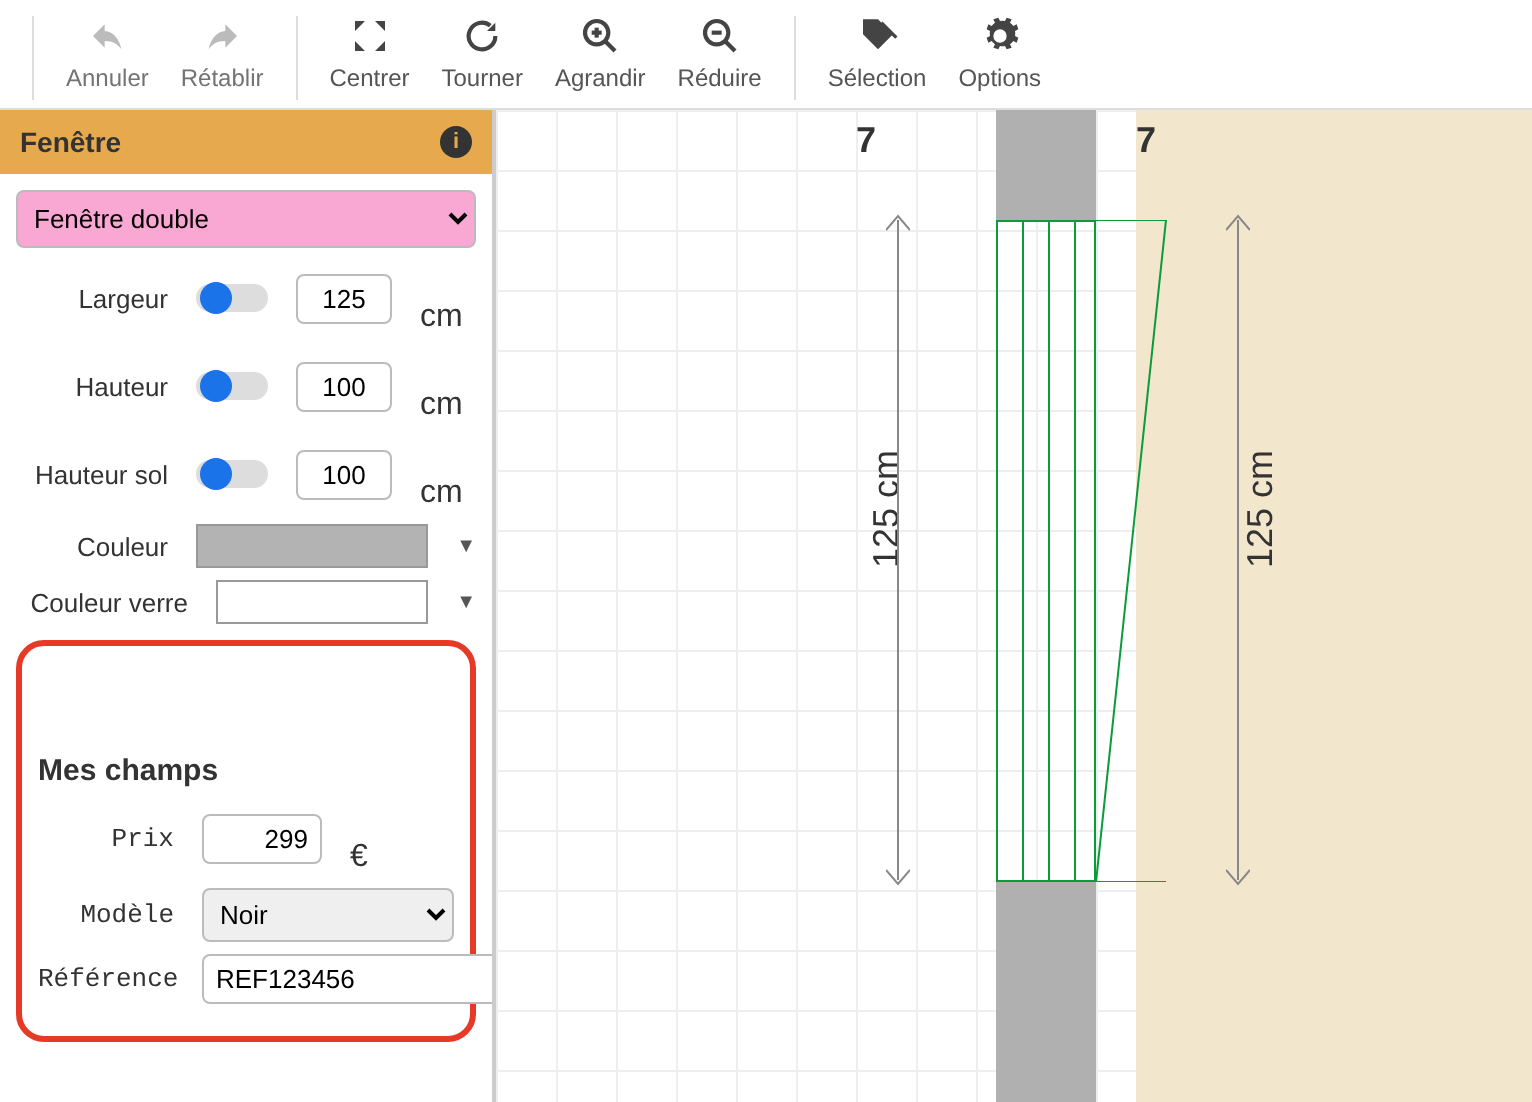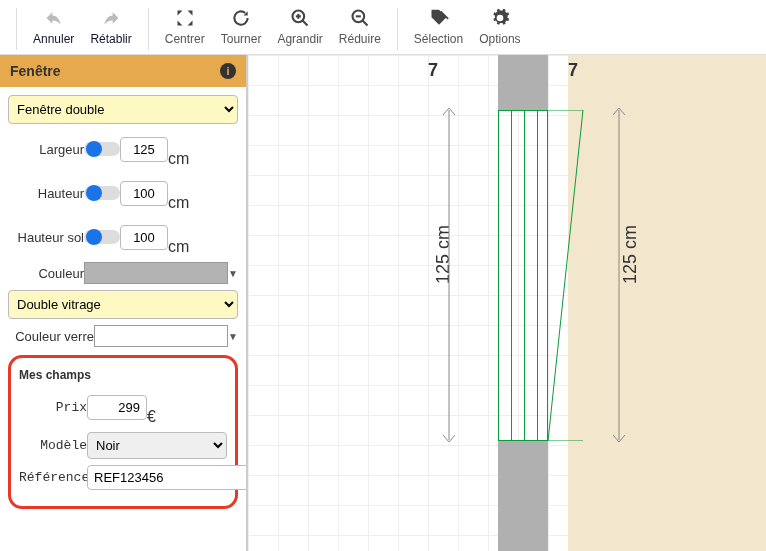--- a/index.html
+++ b/index.html
@@ -5,40 +5,40 @@
 * { box-sizing: border-box; margin: 0; padding: 0; }
 body { font-family: Arial, sans-serif; font-size: 13px; color: #333; background: #fff; width: 766px; height: 551px; overflow: hidden; }
 
 .toolbar { display: flex; align-items: flex-start; padding: 4px 8px; border-bottom: 1px solid #ddd; height: 55px; }
 .toolbar-group { display: flex; gap: 0; }
 .toolbar-sep { width: 1px; background: #ddd; margin: 4px 8px; height: 42px; }
 .tb-btn { display: flex; flex-direction: column; align-items: center; justify-content: flex-start; padding: 2px 8px; cursor: pointer; min-width: 48px; }
 .tb-btn .icon { height: 24px; display: flex; align-items: center; justify-content: center; color: #444; }
 .tb-btn.disabled .icon { color: #bbb; }
 .tb-btn .lbl { font-size: 12px; color: #555; margin-top: 2px; white-space: nowrap; }
-.tb-btn.disabled .lbl { color: #0f172a; }
+.tb-btn.disabled .lbl { color: #737373; }
 
 .main { display: flex; height: calc(551px - 55px); }
 .sidebar { width: 248px; border-right: 2px solid #ccc; background: #fff; overflow-y: auto; }
 .panel-title { background: #e6a94d; color: #333; font-weight: bold; padding: 8px 10px; display: flex; justify-content: space-between; font-size: 14px; }
 .panel-title .info { width: 16px; height: 16px; border-radius: 50%; background: #333; color: #e6a94d; font-size: 11px; display: flex; align-items: center; justify-content: center; font-weight: bold; }
 .panel-body { padding: 8px 8px 12px; }
-.row { display: flex; align-items: center; margin: 6px 0; gap: 0; }
+.row { display: flex; align-items: center; margin: 6px 0; gap: 14px; }
 .row .lbl { width: 76px; text-align: right; font-size: 13px; }
 .row .slider { width: 36px; height: 14px; background: #ddd; border-radius: 7px; position: relative; }
 .row .slider .knob { width: 16px; height: 16px; background: #1a73e8; border-radius: 50%; position: absolute; left: 2px; top: -1px; }
 .row .num { width: 48px; text-align: center; border: 1px solid #bbb; border-radius: 4px; padding: 4px; font-size: 13px; }
 .row .unit { font-size: 16px; margin-top: 20px; }
-select.full { width: 100%; padding: 5px 4px; border: 1px solid #bbb; border-radius: 4px; font-size: 13px; background: #fef9c3; }
+select.full { width: 100%; padding: 5px 4px; border: 1px solid #bbb; border-radius: 4px; font-size: 13px; background: #f9a8d4; }
 .colorbox { flex: 1; height: 22px; background: #b3b3b3; border: 1px solid #999; }
 .tri { font-size: 10px; color: #555; }
 .colorbox.white { background: #fff; }
 
 .champs { border: 3px solid #e63927; border-radius: 14px; padding: 10px 8px; margin-top: 8px; }
-.champs-title { font-weight: bold; font-size: 12px; margin-bottom: 6px; }
+.champs-title { font-weight: bold; font-size: 15px; margin-bottom: 6px; margin-top: 44px; }
 .champs .row .lbl { width: 68px; font-family: Liberation Mono, monospace; }
 .champs .txt { flex: 1; border: 1px solid #bbb; border-radius: 4px; padding: 4px 6px; font-size: 13px; }
 .champs .num2 { width: 60px; text-align: right; border: 1px solid #bbb; border-radius: 4px; padding: 4px 6px; font-size: 13px; }
 .champs select { flex: 1; padding: 4px; border: 1px solid #bbb; border-radius: 4px; font-size: 13px; }
 
 .canvas { flex: 1; position: relative; background: #fff; overflow: hidden; }
 .grid { position: absolute; inset: 0;
   background-image: linear-gradient(#eee 1px, transparent 1px), linear-gradient(90deg, #eee 1px, transparent 1px);
   background-size: 30px 30px; }
 .beige { position: absolute; top: 0; right: 0; width: 198px; height: 100%; background: #f2e6cc; }
@@ -166,25 +166,20 @@
         <div class="slider">
             <div class="knob"></div>
           </div>
         <input class="num" value="100" style="">
         <span class="unit">cm</span>
       </div>
       <div class="row">
         <span class="lbl">Couleur</span>
         <div class="colorbox"></div>
         <span class="tri">▼</span>
-      </div>
-      <div class="row">
-        <select class="full">
-          <option>Double vitrage</option>
-        </select>
       </div>
       <div class="row">
         <span class="lbl" style="width:86px">Couleur verre</span>
         <div class="colorbox white"></div>
         <span class="tri">▼</span>
       </div>
 
       <div class="champs">
         <div class="champs-title">Mes champs</div>
         <div class="row">

